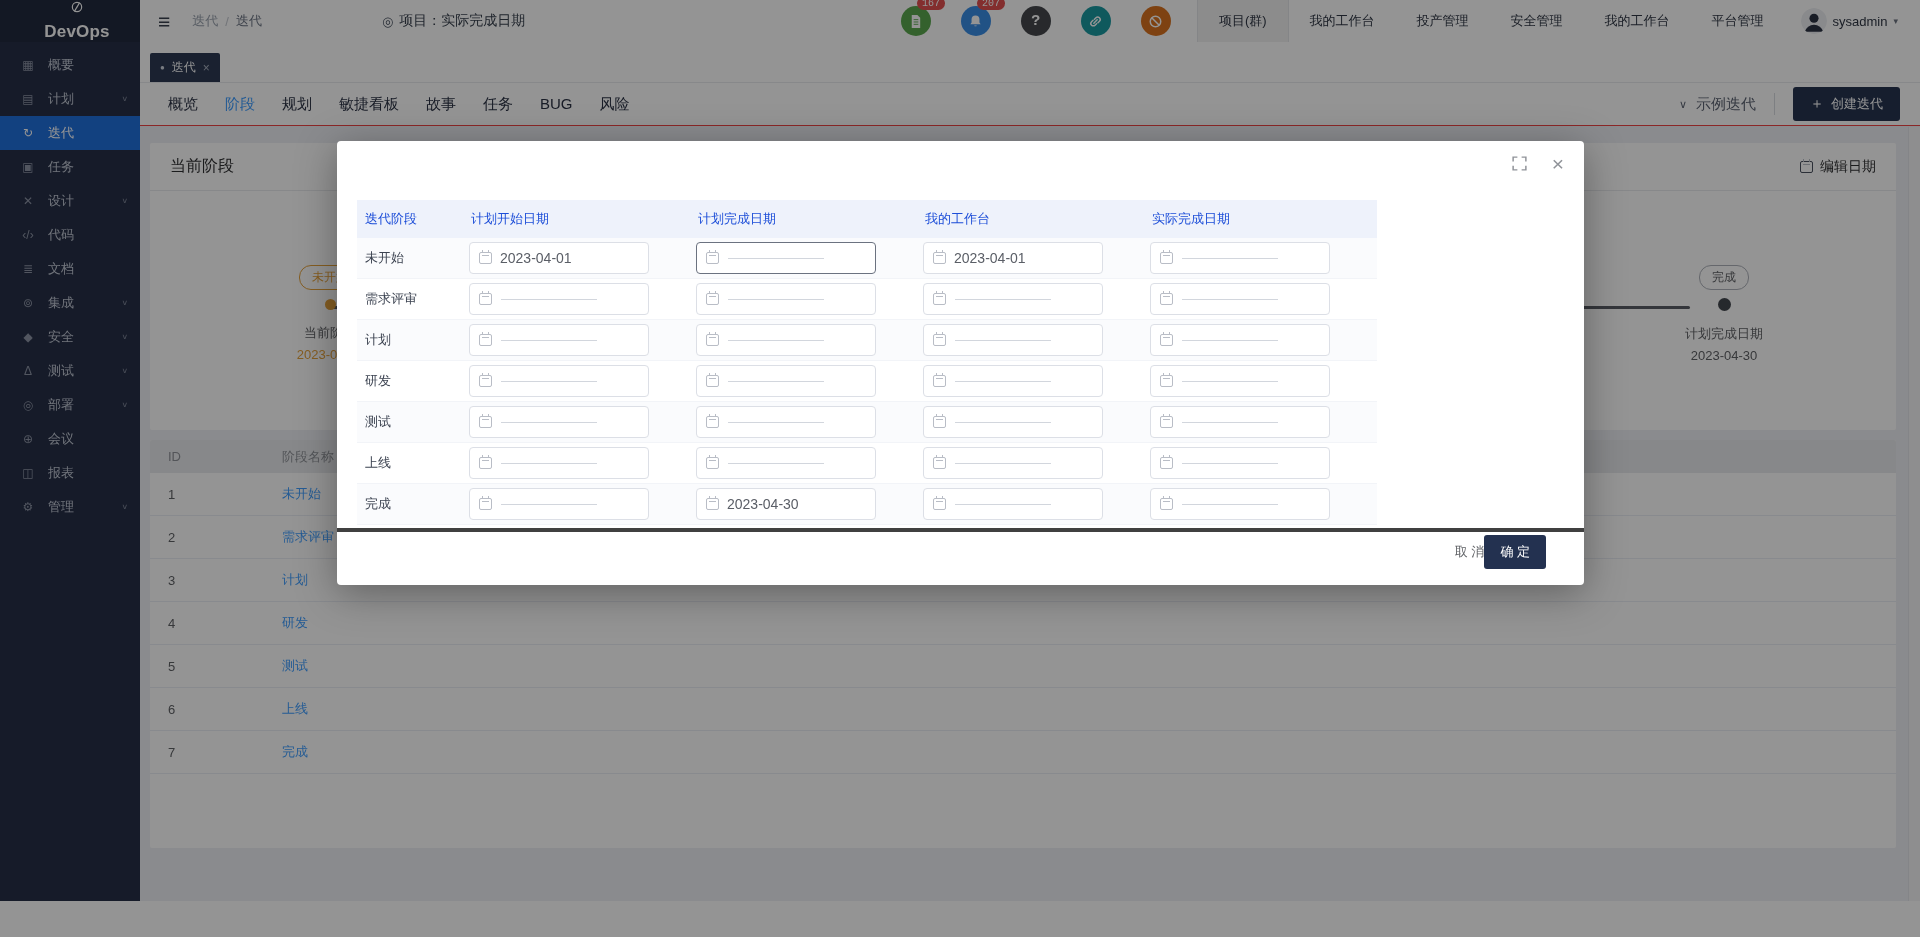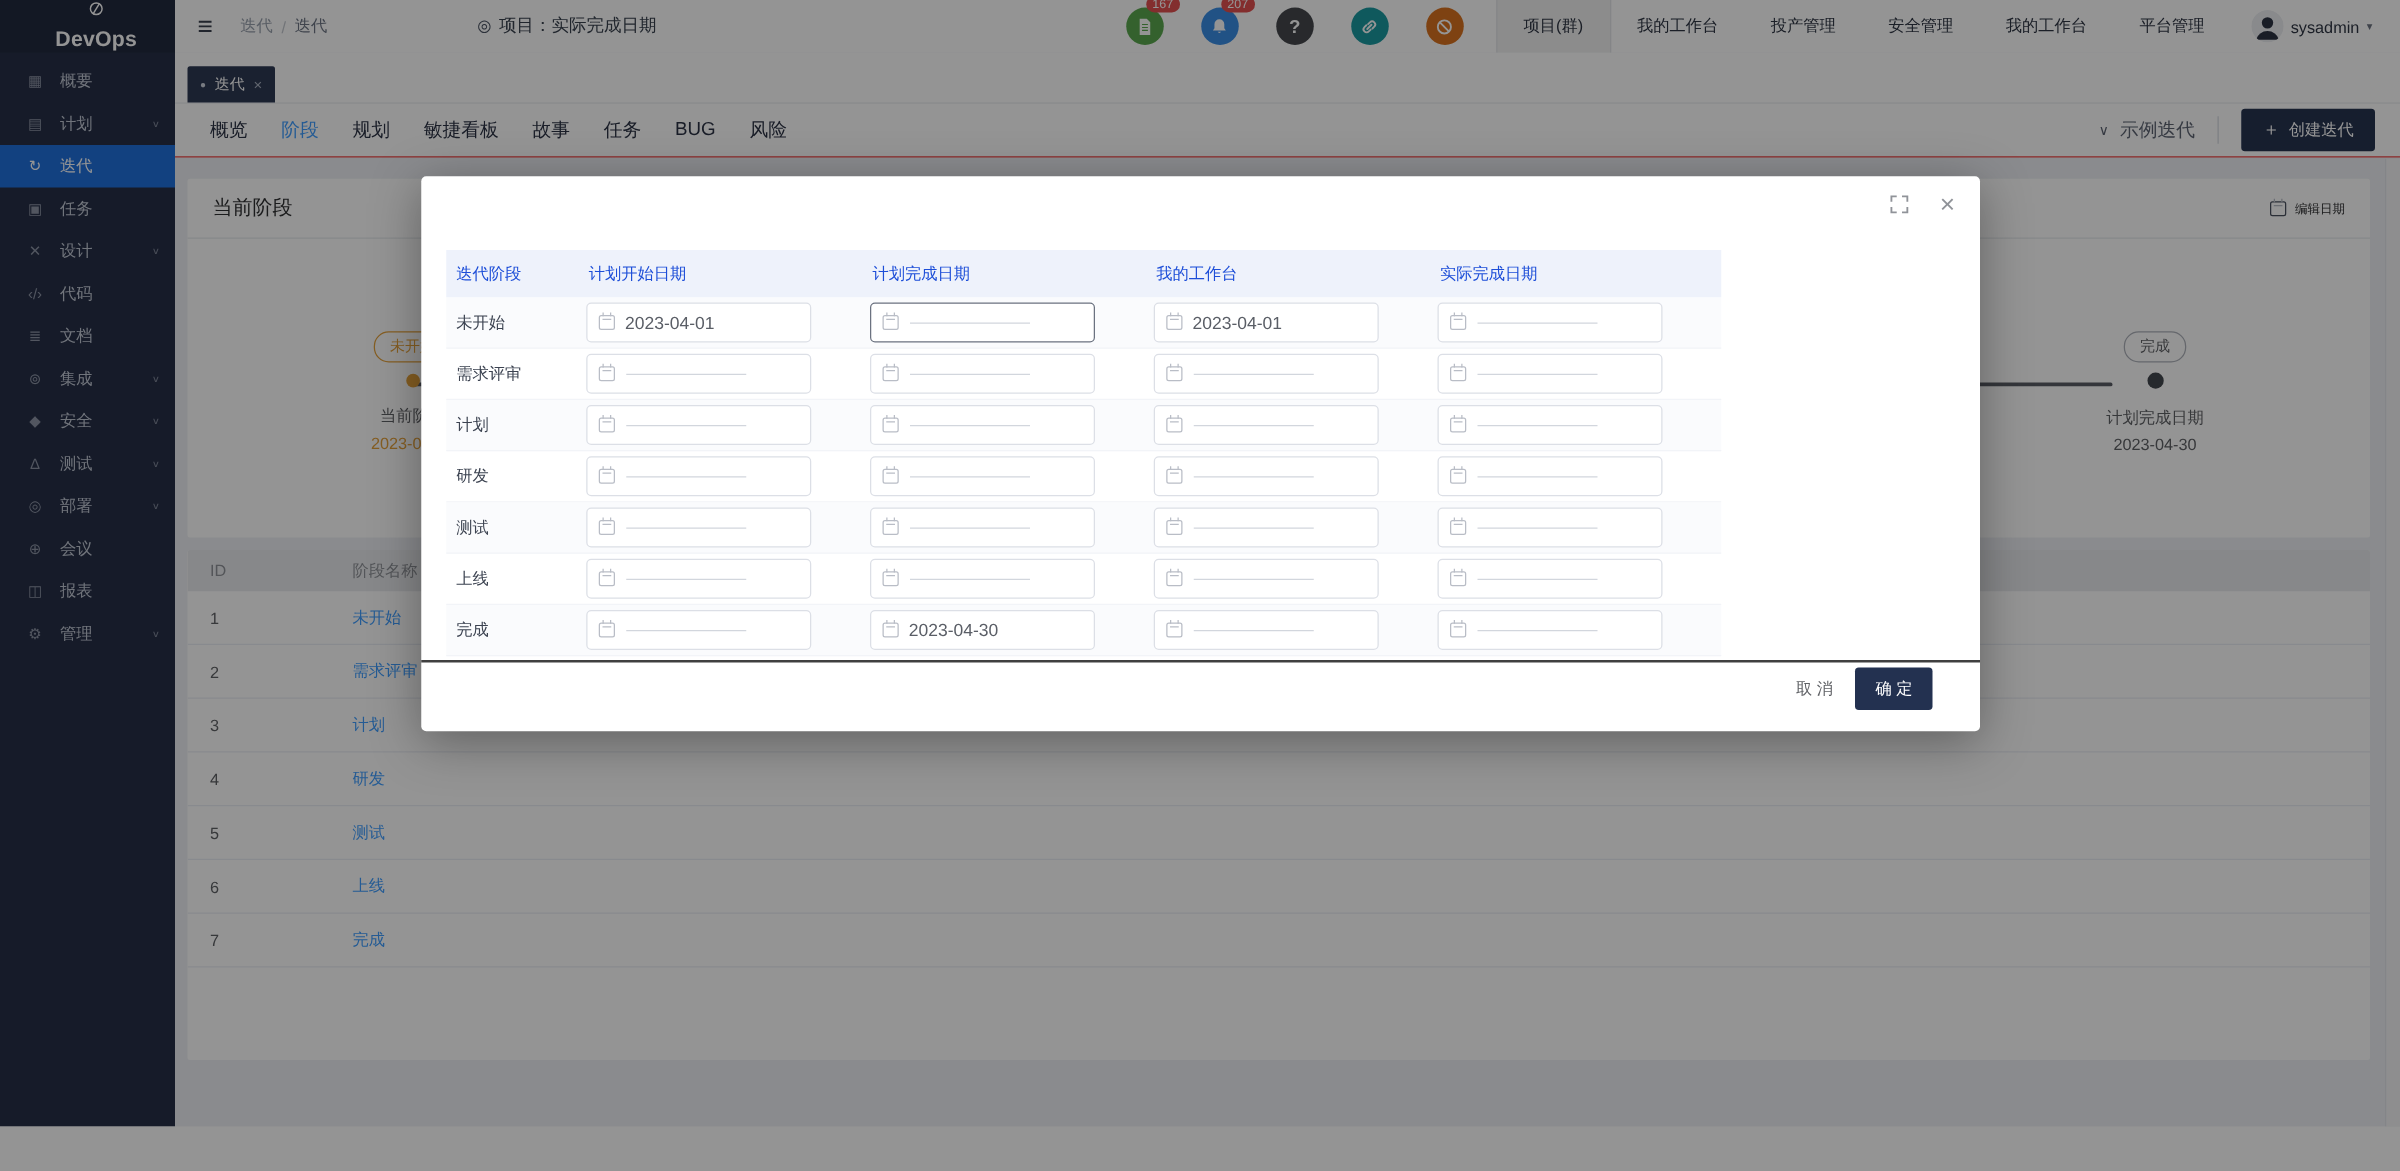--- a/index.html
+++ b/index.html
@@ -22,21 +22,21 @@
 
   
   .main { position:absolute; left:140px; top:0; right:0; height:901px; }
 
   .topbar { height:42px; background:#ffffff; display:flex; align-items:center; padding:0 12px 0 18px; }
   .burger { font-size:21px; color:#39404e; margin-right:22px; cursor:pointer; line-height:1; }
   .breadcrumb { font-size:13px; display:flex; gap:7px; align-items:center; }
   .crumb-a { color:#9aa2ae; } .crumb-sep { color:#c4c8cf; } .crumb-b { color:#6e7685; }
   .project-label { margin-left:120px; font-size:14px; color:#39424f; display:flex; align-items:center; gap:6px; }
   .eye-glyph { font-size:13px; color:#4a5362; }
-  .top-icons { margin-left:auto; display:flex; gap:30px; align-items:flex-end; padding-right:26px; }
+  .top-icons { margin-left:auto; display:flex; gap:30px; align-items:flex-end; padding-right:26px;font-family:Liberation Mono, monospace; }
   .tico { position:relative; width:30px; height:30px; border-radius:50%; display:flex; align-items:center; justify-content:center; cursor:pointer; }
   .tico svg { width:15px; height:15px; }
   .tico .q { color:#fff; font-size:15px; font-weight:bold; }
   .tbadge { position:absolute; top:-9px; left:16px; background:#e25050; color:#fff; font-size:10px; line-height:13px; padding:0 5px; border-radius:8px; }
   .top-nav { display:flex; align-items:stretch; height:42px; }
   .tnav-item { display:flex; align-items:center; padding:0 21px; font-size:13px; color:#2f3644; cursor:pointer; }
   .tnav-item.active { background:rgba(0,0,0,.05); border-left:1px solid #e3e5e9; border-right:1px solid #e3e5e9; }
   .userbox { display:flex; align-items:center; gap:6px; padding:0 10px 0 16px; cursor:pointer; }
   .avatar { width:26px; height:26px; border-radius:50%; overflow:hidden; flex:none; }
   .username { font-size:13px; color:#2f3644; }
@@ -55,21 +55,21 @@
   .vdiv { width:1px; height:22px; background:#d8dbe1; margin:0 18px; }
   .create-btn { height:34px; background:#263450; color:#fff; font-size:13px; border:none; border-radius:3px; padding:0 17px; display:flex; align-items:center; gap:7px; cursor:pointer; }
   .plus-g { font-size:14px; }
 
   
   .content { position:absolute; left:0; right:0; top:127px; bottom:0; background:#eef0f4; padding:16px 24px 0 10px; }
   .panel { background:#ffffff; border-radius:2px; }
   .phase-panel { height:287px; position:relative; }
   .panel-head { height:48px; display:flex; align-items:center; padding:0 20px; border-bottom:1px solid #e8eaee; }
   .panel-title { font-size:16px; color:#303133; }
-  .edit-date-btn { margin-left:auto; display:flex; align-items:center; gap:7px; font-size:10px; color:#303133; cursor:pointer; }
+  .edit-date-btn { margin-left:auto; display:flex; align-items:center; gap:7px; font-size:14px; color:#303133; cursor:pointer; }
   .phase-body { position:relative; height:238px; }
   .tl-line { position:absolute; left:180px; right:206px; top:115px; height:3px; background:#5a5e66; border-radius:2px; }
   .tl-node { position:absolute; width:200px; margin-left:-100px; text-align:center; }
   .tl-node .pill { display:inline-block; font-size:12px; padding:3px 12px; border-radius:12px; background:#fff; }
   .tl-node .dot { width:11px; height:11px; border-radius:50%; margin:9px auto 0; }
   .tl-node .cap1 { margin-top:14px; font-size:13px; color:#606266; }
   .tl-node .cap2 { margin-top:5px; font-size:13px; }
   .tl-start { left:180px; top:74px; }
   .tl-start .pill { border:1px solid #e6a23c; color:#e6a23c; }
   .tl-start .dot { background:#e6a23c; }
@@ -104,21 +104,21 @@
   .mc-label { width:112px; flex:none; padding-left:8px; }
   .mc-cell { width:227px; flex:none; }
   .m-hrow .mc-cell { padding-left:2px; }
   .dinput { width:180px; height:32px; border:1px solid #dcdfe6; border-radius:4px; background:#fff; display:flex; align-items:center; padding:0 9px; cursor:pointer; }
   .dinput.focused { border-color:#6b7280; }
   .cal { display:inline-block; width:13px; height:12px; border:1px solid #b9bdc6; border-radius:2px; position:relative; flex:none; }
   .cal::before { content:""; position:absolute; left:2px; right:2px; top:2px; border-top:1px solid #b9bdc6; }
   .cal::after { content:""; position:absolute; left:2px; top:-3px; width:1px; height:3px; background:#b9bdc6; box-shadow:6px 0 0 #b9bdc6; }
   .dval { margin-left:8px; font-size:14px; color:#5a5e66; }
   .dash { height:1px; width:96px; background:#d2d6dd; margin-left:9px; }
-  .m-footer { position:absolute; left:0; right:0; top:387px; border-top:2px solid #404040; height:44px; display:flex; align-items:center; justify-content:flex-end; padding-right:38px; gap:18px; }
+  .m-footer { position:absolute; left:0; right:0; top:387px; border-top:4px solid #404040; height:44px; display:flex; align-items:center; justify-content:flex-end; padding-right:38px; }
   .btn-cancel { background:none; border:none; font-size:13px; color:#606266; cursor:pointer; }
   .btn-ok { background:#233150; border:none; color:#ffffff; font-size:13px; padding:8px 16px; border-radius:3px; cursor:pointer; }
 </style>
 </head>
 <body>
 
 <div class="app">
 
   <aside class="sidebar">
     <div class="logo">

